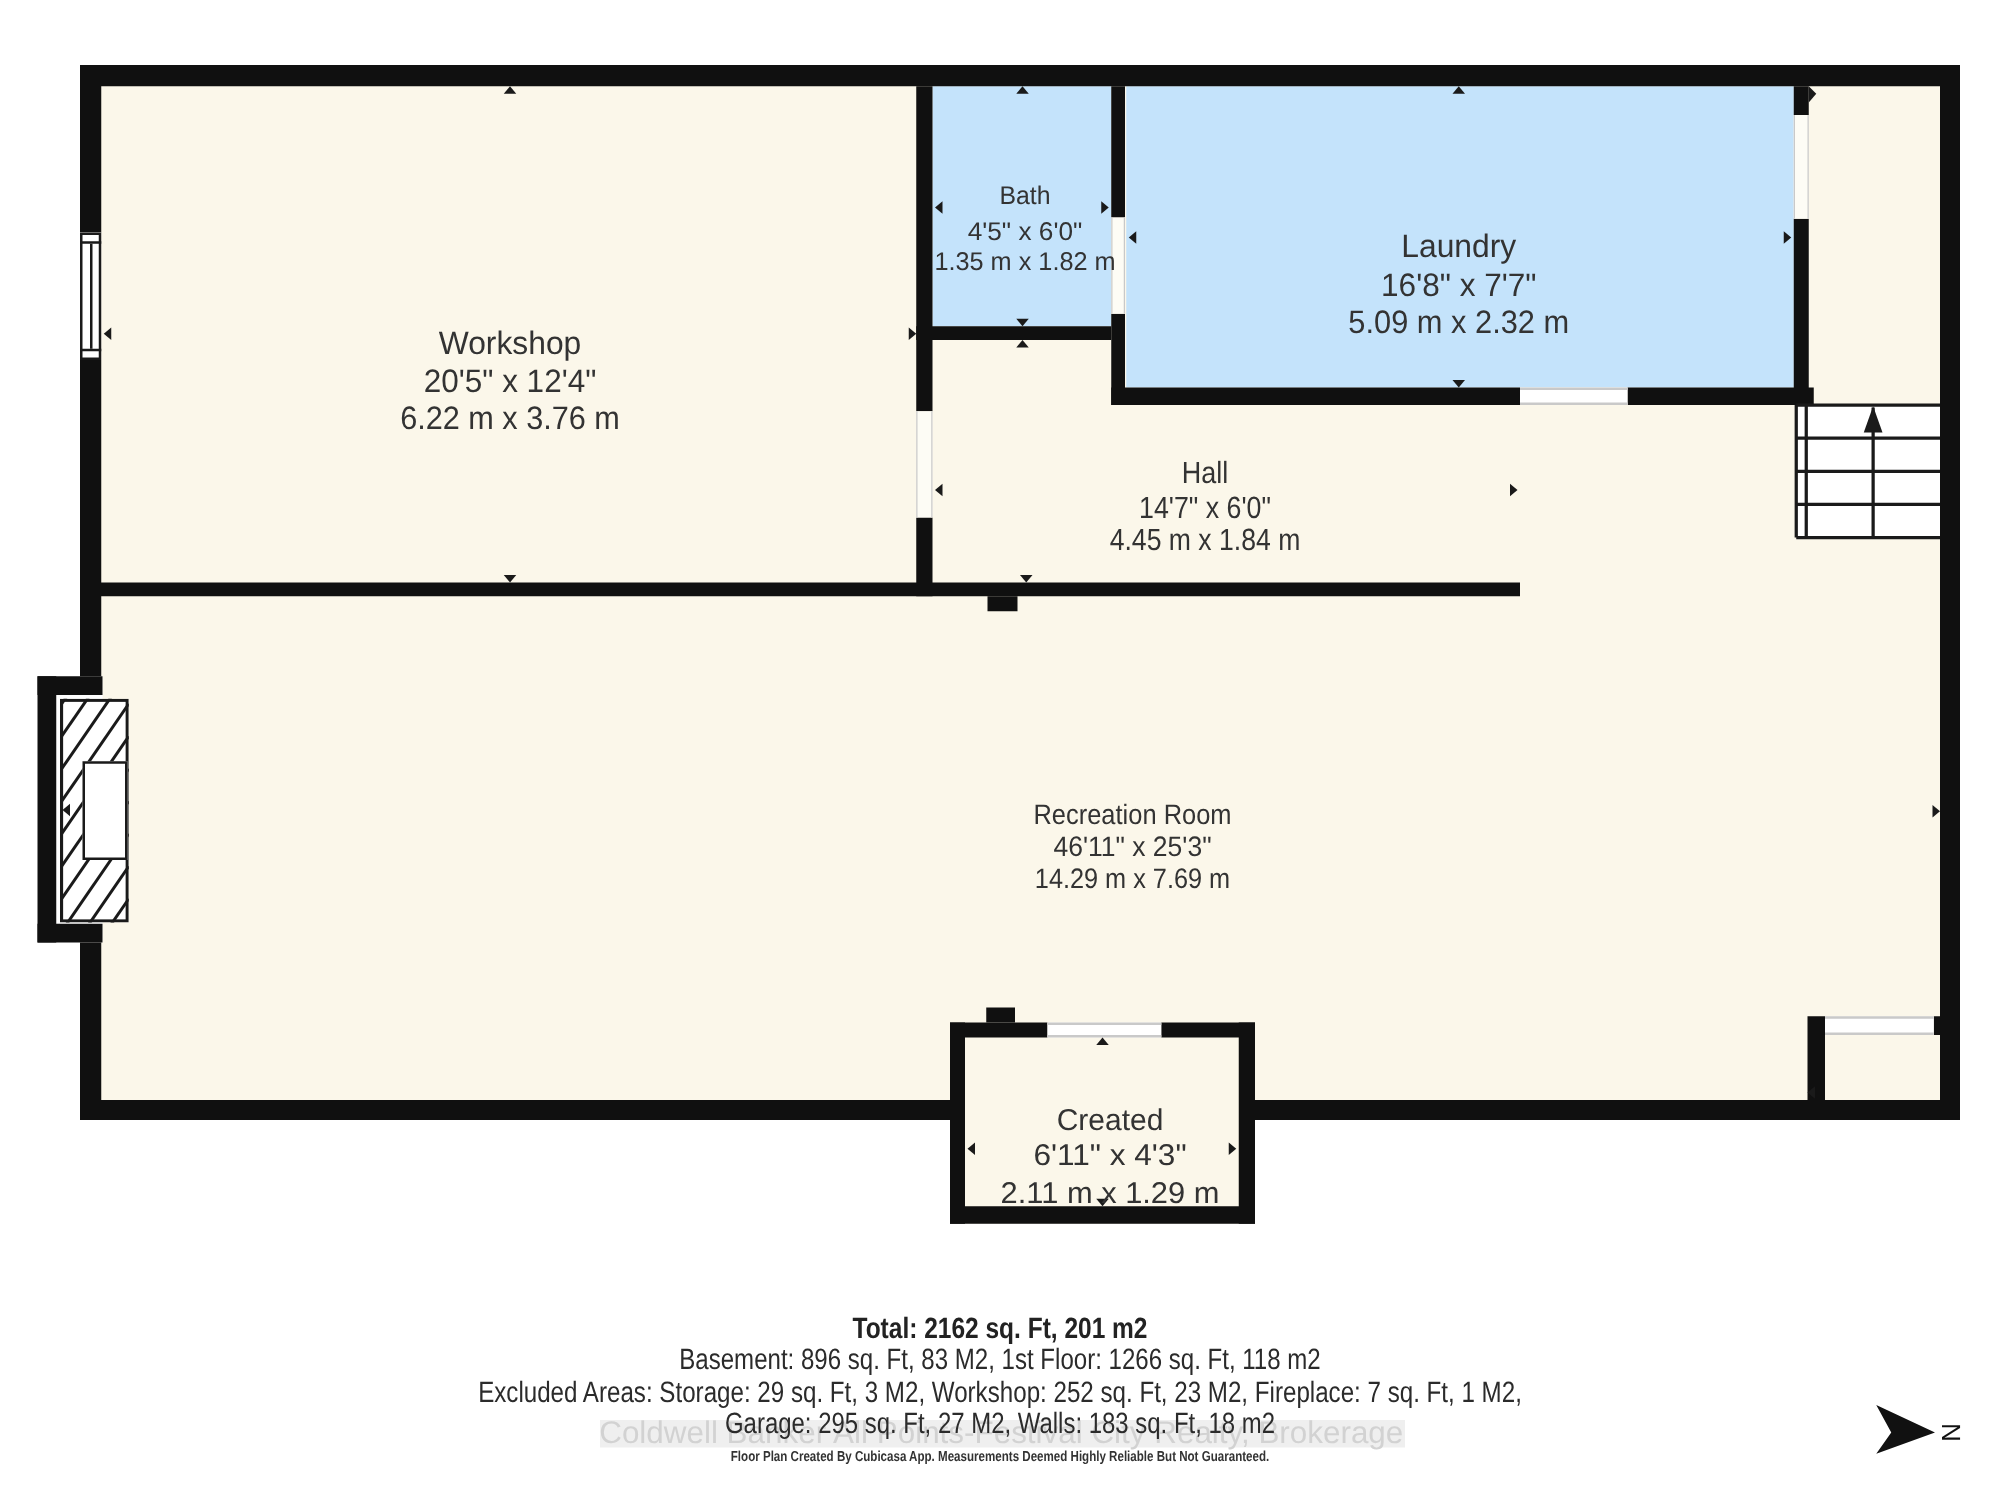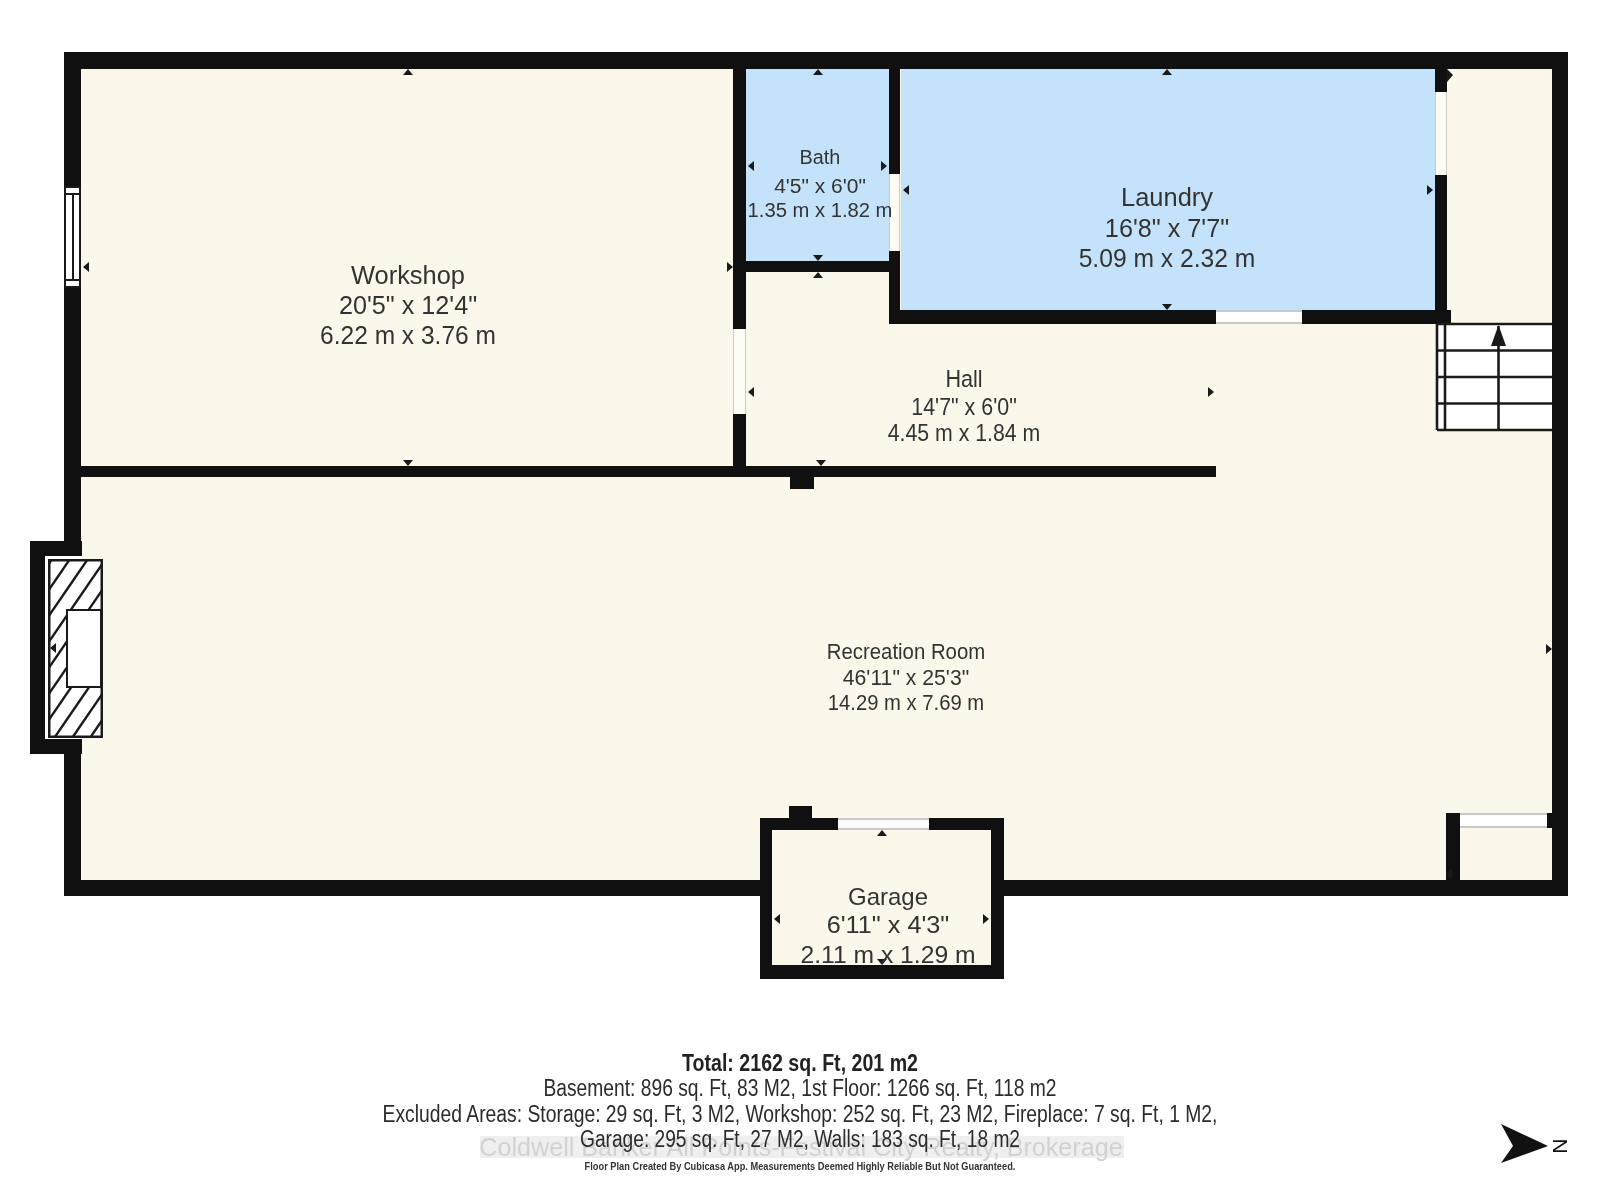--- a/index.html
+++ b/index.html
@@ -113,21 +113,21 @@
 <div class="lbl" style="left:1167px;top:258px;font-size:26px;transform:translate(-50%,-50%) scaleX(0.948);">5.09 m x 2.32 m</div>
 <div class="lbl" style="left:820px;top:157px;font-size:20.5px;transform:translate(-50%,-50%) scaleX(0.967);">Bath</div>
 <div class="lbl" style="left:820px;top:186px;font-size:20.5px;transform:translate(-50%,-50%) scaleX(1.023);">4'5" x 6'0"</div>
 <div class="lbl" style="left:820px;top:210px;font-size:20.5px;transform:translate(-50%,-50%) scaleX(0.986);">1.35 m x 1.82 m</div>
 <div class="lbl" style="left:963.5px;top:379px;font-size:24.5px;transform:translate(-50%,-50%) scaleX(0.881);">Hall</div>
 <div class="lbl" style="left:963.5px;top:407px;font-size:24.5px;transform:translate(-50%,-50%) scaleX(0.874);">14'7" x 6'0"</div>
 <div class="lbl" style="left:963.5px;top:433px;font-size:24.5px;transform:translate(-50%,-50%) scaleX(0.868);">4.45 m x 1.84 m</div>
 <div class="lbl" style="left:906px;top:652px;font-size:22.5px;transform:translate(-50%,-50%) scaleX(0.905);">Recreation Room</div>
 <div class="lbl" style="left:906px;top:678px;font-size:22.5px;transform:translate(-50%,-50%) scaleX(0.942);">46'11" x 25'3"</div>
 <div class="lbl" style="left:906px;top:703px;font-size:22.5px;transform:translate(-50%,-50%) scaleX(0.899);">14.29 m x 7.69 m</div>
-<div class="lbl" style="left:888px;top:897px;font-size:24px;transform:translate(-50%,-50%) scaleX(0.999);">Garage</div>
+<div class="lbl" style="left:888px;top:897px;font-size:24px;transform:translate(-50%,-50%) scaleX(0.999);">Created</div>
 <div class="lbl" style="left:888px;top:925px;font-size:24px;transform:translate(-50%,-50%) scaleX(1.052);">6'11" x 4'3"</div>
 <div class="lbl" style="left:888px;top:955px;font-size:24px;transform:translate(-50%,-50%) scaleX(1.028);">2.11 m x 1.29 m</div>
 <div style="position:absolute;left:480px;top:1136px;width:644px;height:22px;background:#efefef;"></div>
 <div class="lbl" style="left:801px;top:1146.5px;font-size:25px;color:#d2d2d2;transform:translate(-50%,-50%) scaleX(1.005);">Coldwell Banker All Points-Festival City Realty, Brokerage</div>
 <div class="lbl" style="left:800px;top:1063px;font-size:23.5px;font-weight:bold;color:#222;transform:translate(-50%,-50%) scaleX(0.834);">Total: 2162 sq. Ft, 201 m2</div>
 <div class="lbl" style="left:800px;top:1088px;font-size:23.5px;color:#2b2b2b;transform:translate(-50%,-50%) scaleX(0.819);">Basement: 896 sq. Ft, 83 M2, 1st Floor: 1266 sq. Ft, 118 m2</div>
 <div class="lbl" style="left:800px;top:1114px;font-size:23.5px;color:#2b2b2b;transform:translate(-50%,-50%) scaleX(0.822);">Excluded Areas: Storage: 29 sq. Ft, 3 M2, Workshop: 252 sq. Ft, 23 M2, Fireplace: 7 sq. Ft, 1 M2,</div>
 <div class="lbl" style="left:800px;top:1139px;font-size:23.5px;color:#2b2b2b;transform:translate(-50%,-50%) scaleX(0.815);">Garage: 295 sq. Ft, 27 M2, Walls: 183 sq. Ft, 18 m2</div>
 <div class="lbl" style="left:800px;top:1166px;font-size:11.5px;font-weight:bold;color:#333;transform:translate(-50%,-50%) scaleX(0.805);">Floor Plan Created By Cubicasa App. Measurements Deemed Highly Reliable But Not Guaranteed.</div>
 </body></html>

